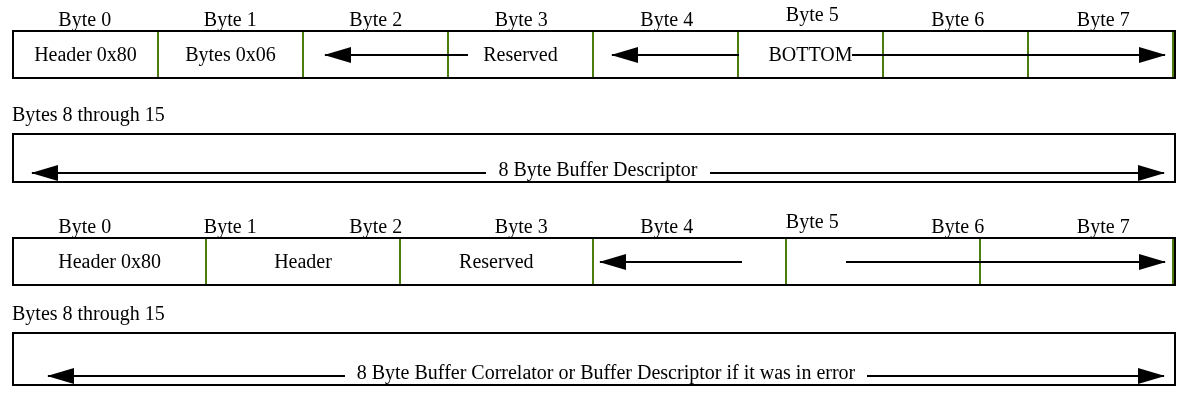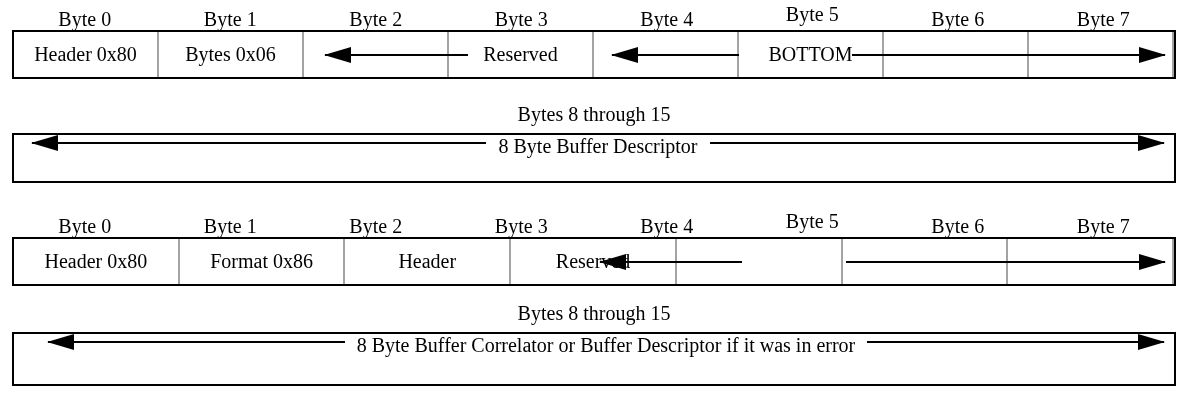--- a/index.html
+++ b/index.html
@@ -33,21 +33,21 @@
 
   
   .byte-row {
     position: relative;
     display: flex;
     border: 2px solid #000;
     height: 45px;
   }
   .cell {
     flex: 1;
-    border-right: 2px solid #a3a3a3;
+    border-right: 2px solid #4d7c0f;
     display: flex;
     align-items: center;
     justify-content: center;
     white-space: nowrap;
     overflow: visible;
   }
   .cell:last-child { border-right: none; }
 
   
   .arrow { position: absolute; top: 50%; height: 0; z-index: 2; }
@@ -65,30 +65,30 @@
   .arrow.right::after {
     content: ""; position: absolute; right: -1px; top: -8px;
     width: 0; height: 0;
     border-top: 8px solid transparent;
     border-bottom: 8px solid transparent;
     border-left: 27px solid #000;
   }
 
   
   .range-title {
-    text-align: center;
+    text-align: left;
     line-height: 23px;
     margin: 24px 0 7px 0;
   }
   .range-title.tight { margin-top: 16px; }
 
   
   .span-box {
     display: flex;
-    align-items: flex-start;
+    align-items: flex-end;
     border: 2px solid #000;
     height: 46px;
   }
   .span-box.tall { height: 50px; padding-left: 16px; }
   .flex-arrow { flex: 1; position: relative; height: 16px; }
   .flex-arrow .shaft {
     position: absolute; left: 0; right: 0; top: 7px;
     height: 2px; background: #000;
   }
   .flex-arrow.left { margin-left: 18px; margin-right: 12px; }
@@ -169,21 +169,20 @@
       <span class="bh">Byte 2</span>
       <span class="bh">Byte 3</span>
       <span class="bh">Byte 4</span>
       <span class="bh raised">Byte 5</span>
       <span class="bh">Byte 6</span>
       <span class="bh">Byte 7</span>
     </div>
 
     <div class="byte-row">
       <div class="cell">Header 0x80</div>
-      <div class="cell">Format 0x86</div>
       <div class="cell">Header</div>
       <div class="cell">Reserved</div>
       <div class="cell"></div>
       <div class="cell"></div>
       <div class="cell"></div>
 
       <div class="arrow left" style="left:586px;width:142px;">
           <span class="shaft"></span>
         </div>
       <div class="arrow right" style="left:832px;width:319px;">

